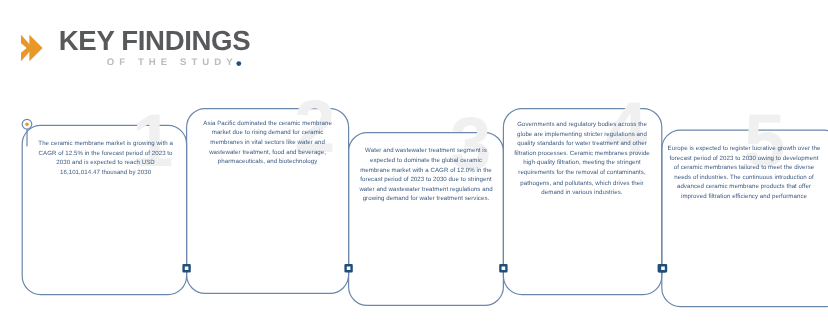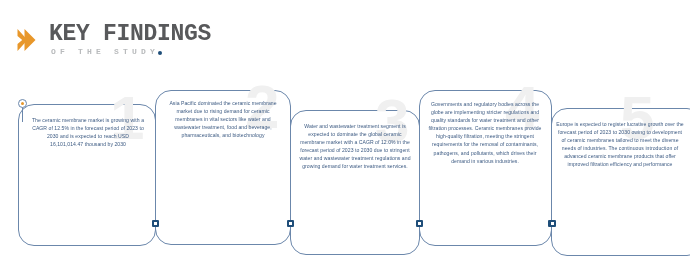--- a/index.html
+++ b/index.html
@@ -23,21 +23,20 @@
     background: #ffffff;
   }
 
   
   #header {
     position: absolute;
     left: 16px;
     top: 22px;
     display: flex;
     align-items: flex-start;
-    font-family: Liberation Mono, monospace;
   }
   #logo-chevron {
     width: 30px;
     height: 30px;
     margin-top: 3px;
     flex: 0 0 auto;
   }
   #title-block {
     margin-left: 3px;
     display: flex;
@@ -57,20 +56,21 @@
     align-items: center;
     margin-top: 1px;
     margin-left: 2px;
   }
   #sub-title {
     font-size: 8px;
     font-weight: bold;
     color: #b9bbbd;
     letter-spacing: 4.2px;
     white-space: nowrap;
+    margin-left: 38px;
   }
   #sub-title-dot {
     width: 4px;
     height: 4px;
     border-radius: 50%;
     background: #1f4e79;
     margin-left: -1px;
     margin-top: 2px;
     flex: 0 0 auto;
   }

